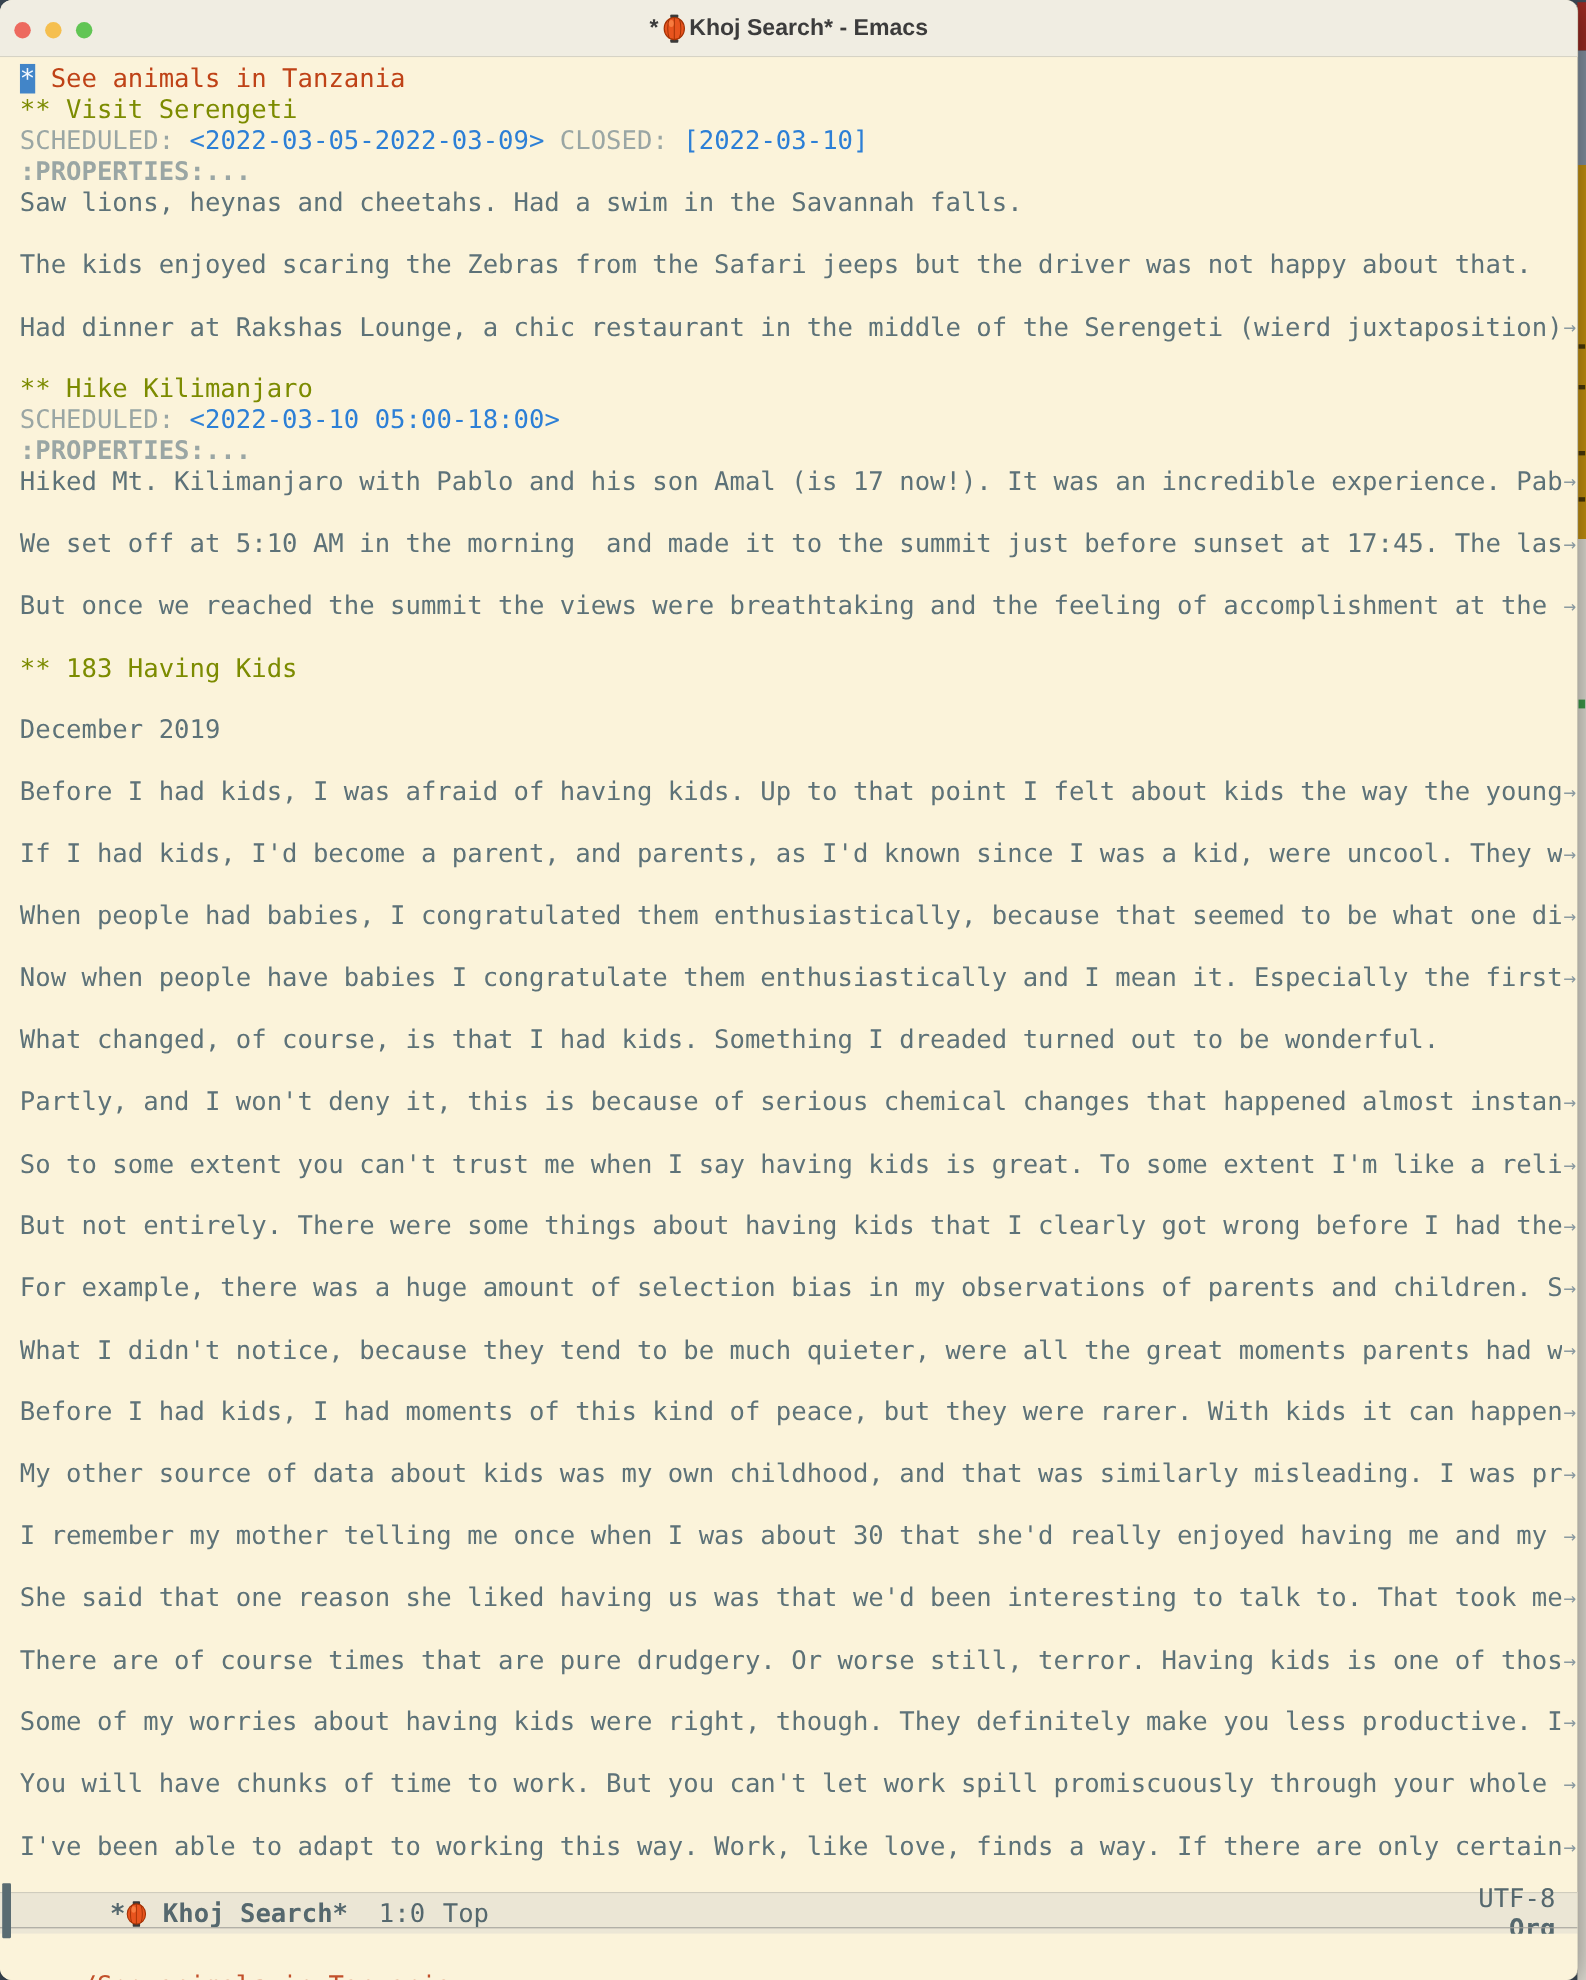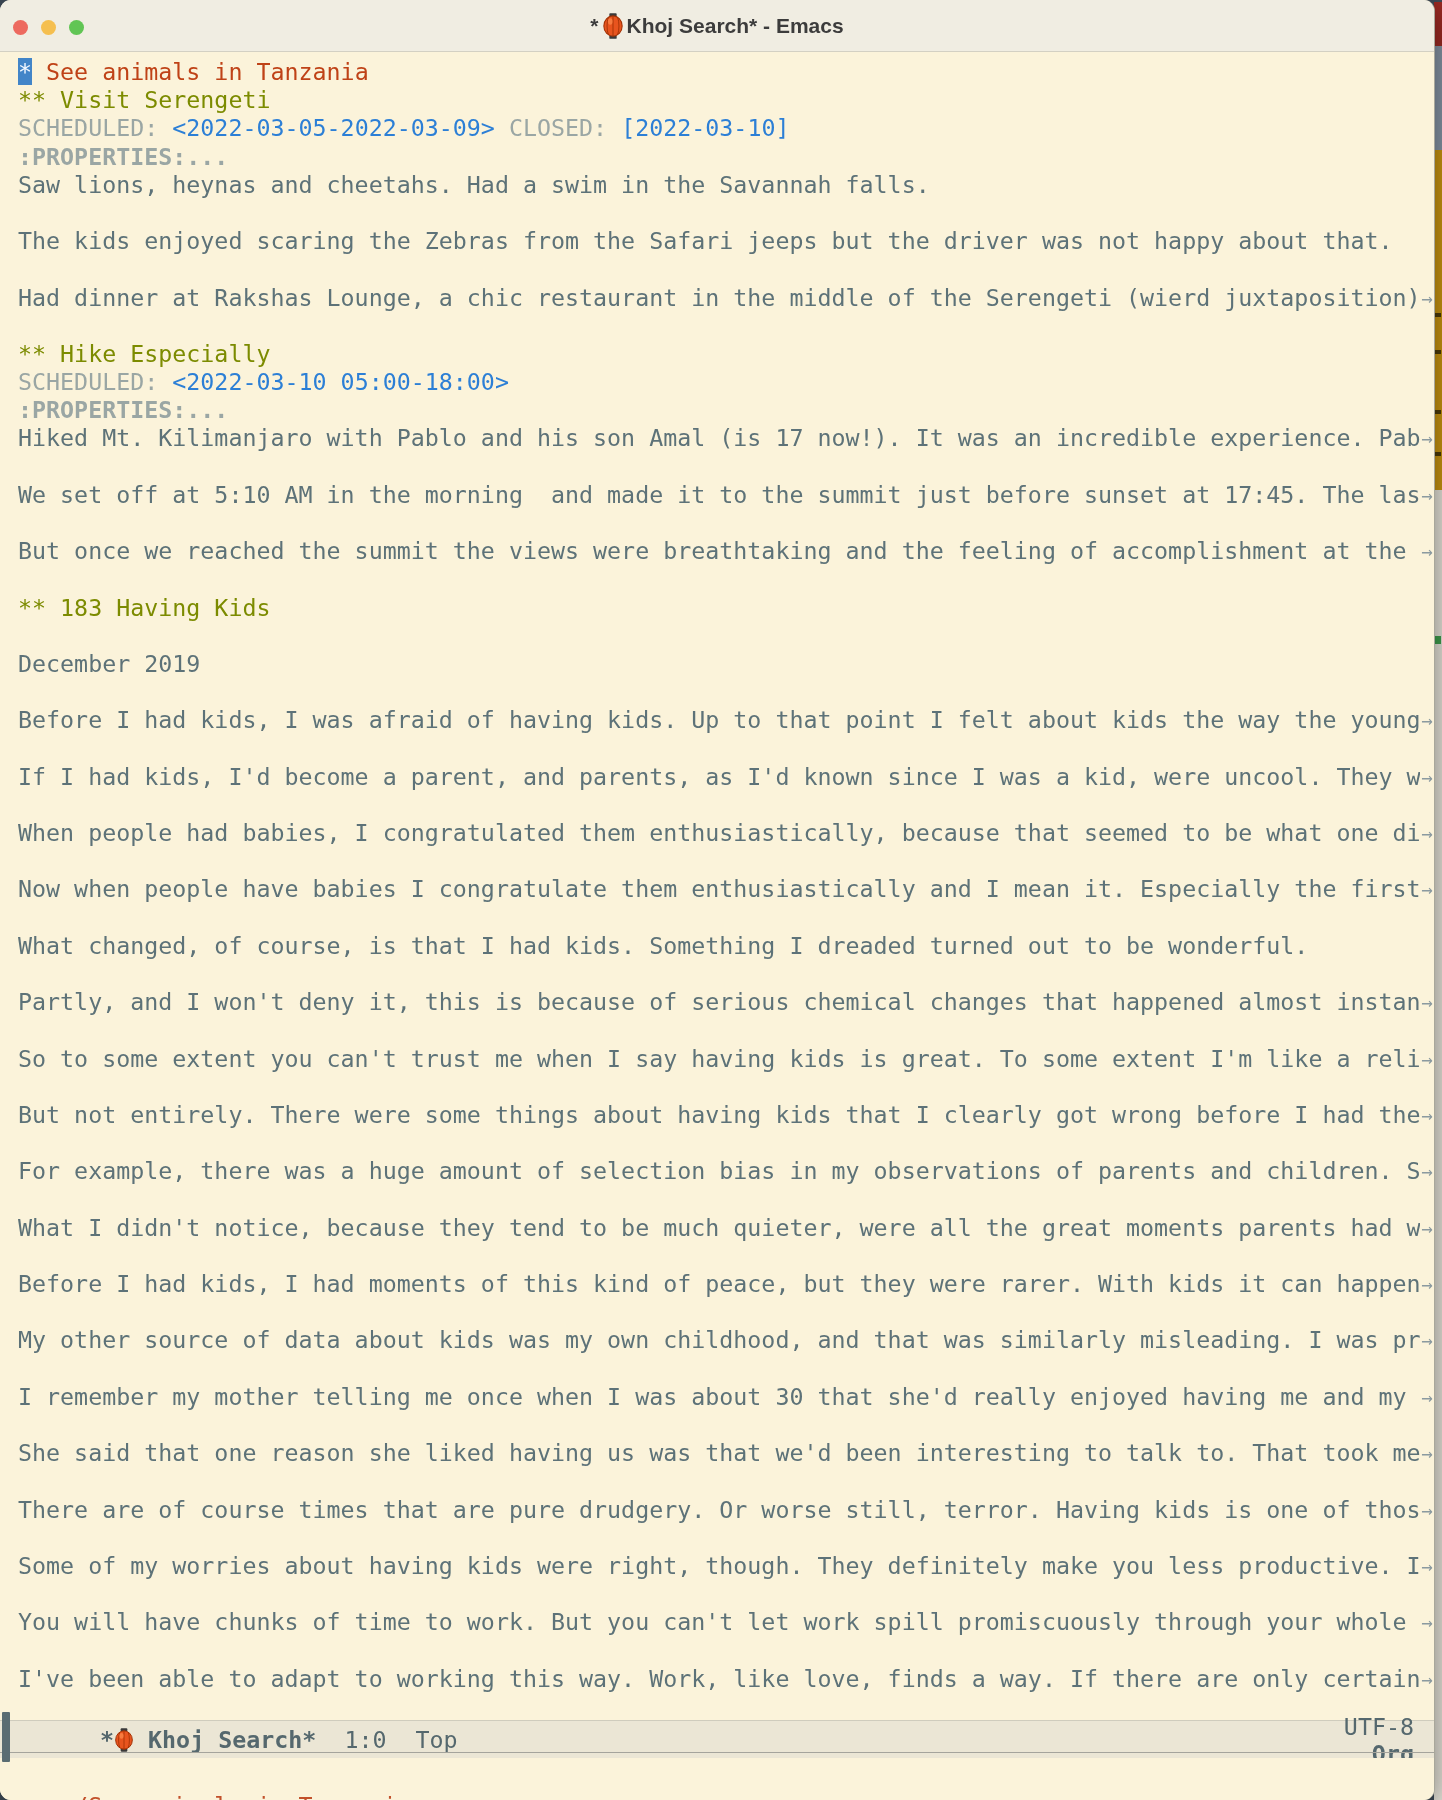--- a/index.html
+++ b/index.html
@@ -82,21 +82,21 @@
     font-size:23.3px;color:var(--modeline-fg);
     display:flex;align-items:center;
   }
   .modeline::after{
     content:"";position:absolute;left:0;right:0;bottom:5px;height:1px;
     background:var(--modeline-line);
   }
   .ml-left{margin-left:100px;display:flex;align-items:center;white-space:pre;}
   .ml-name{font-weight:bold;display:flex;align-items:center;}
   .ml-pos{margin-left:28px;}
-  .ml-scroll{margin-left:29px;}
+  .ml-scroll{margin-left:16px;}
   .ml-right{margin-left:auto;margin-right:20px;white-space:pre;}
   .ml-mode{font-weight:bold;margin-left:28px;}
   .left-scrollbar{
     position:absolute;left:2px;top:1712px;width:8px;height:50px;
     background:var(--bar);border-radius:1px;z-index:5;
   }
   
   .minibuffer{
     position:absolute;left:0;top:1758px;width:1434px;height:42px;
     border-radius:0 0 11px 11px;background:var(--bg);
@@ -174,21 +174,21 @@
       </div>
       <div class="line">
         <div class="line-text"><span class="seg-body">Had dinner at Rakshas Lounge, a chic restaurant in the middle of the Serengeti (wierd juxtaposition)</span></div>
         <div class="fringe">→</div>
       </div>
       <div class="line">
         <div class="line-text"><span class="seg-body"></span></div>
         <div class="fringe"></div>
       </div>
       <div class="line">
-        <div class="line-text"><span class="seg-h2">** Hike Especially</span></div>
+        <div class="line-text"><span class="seg-h2">** Hike Kilimanjaro</span></div>
         <div class="fringe"></div>
       </div>
       <div class="line">
         <div class="line-text"><span class="seg-kw">SCHEDULED:</span><span class="seg-plain"> </span><span class="seg-date">&lt;2022-03-10 05:00-18:00&gt;</span></div>
         <div class="fringe"></div>
       </div>
       <div class="line">
         <div class="line-text"><span class="seg-drawer">:PROPERTIES:...</span></div>
         <div class="fringe"></div>
       </div>

